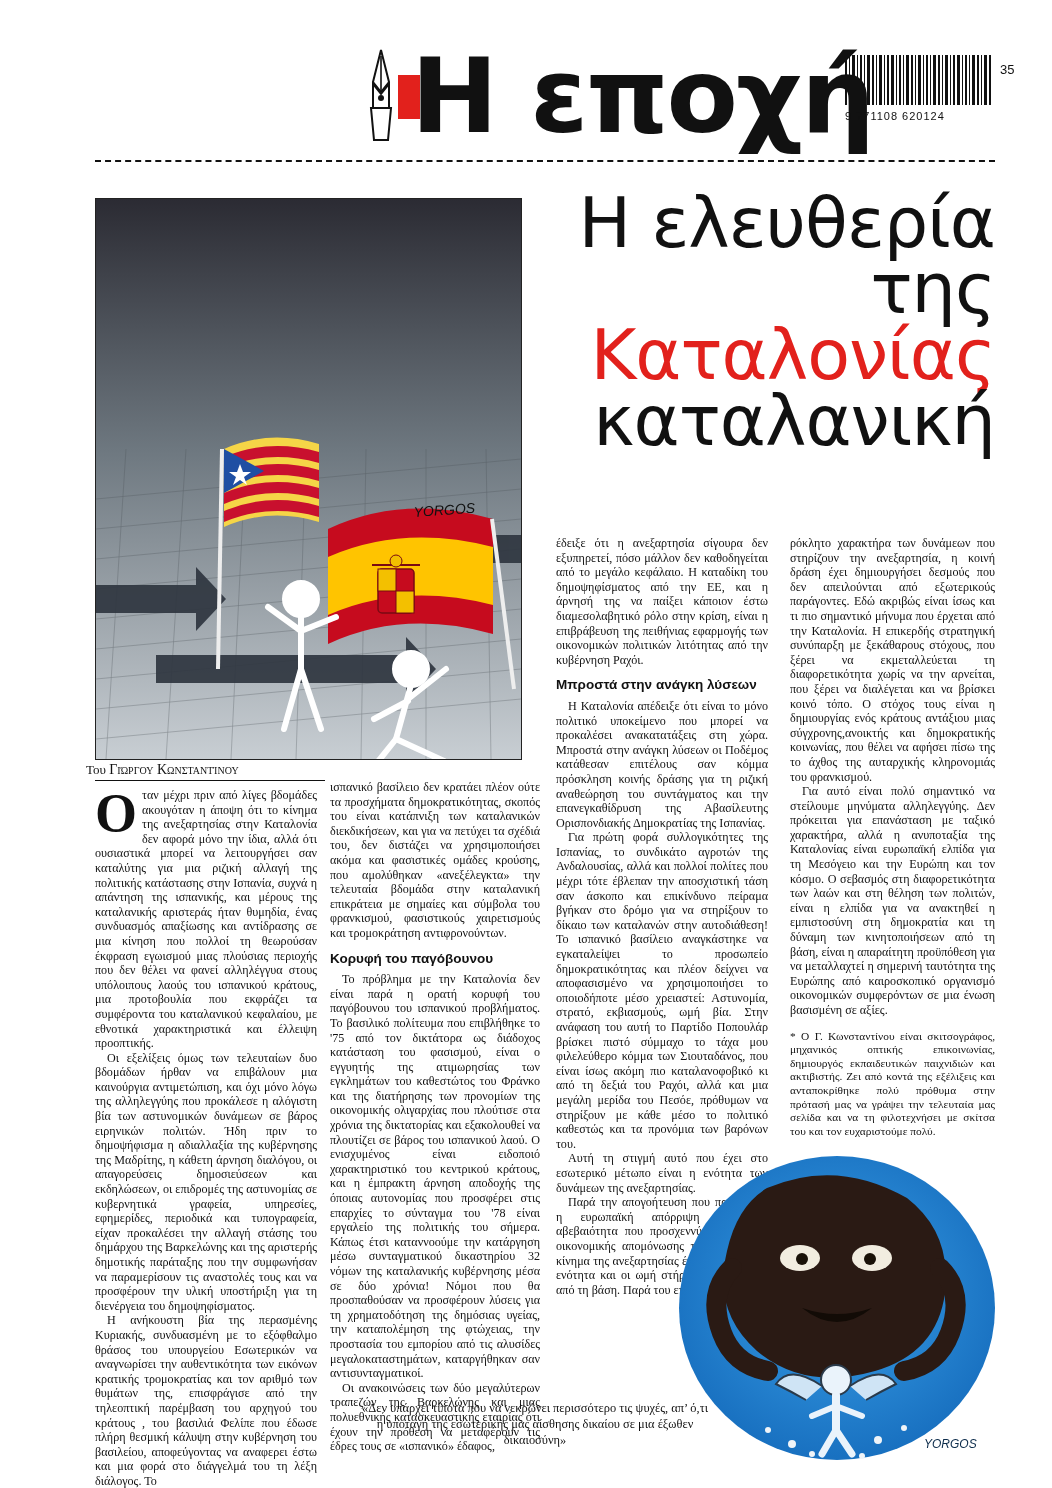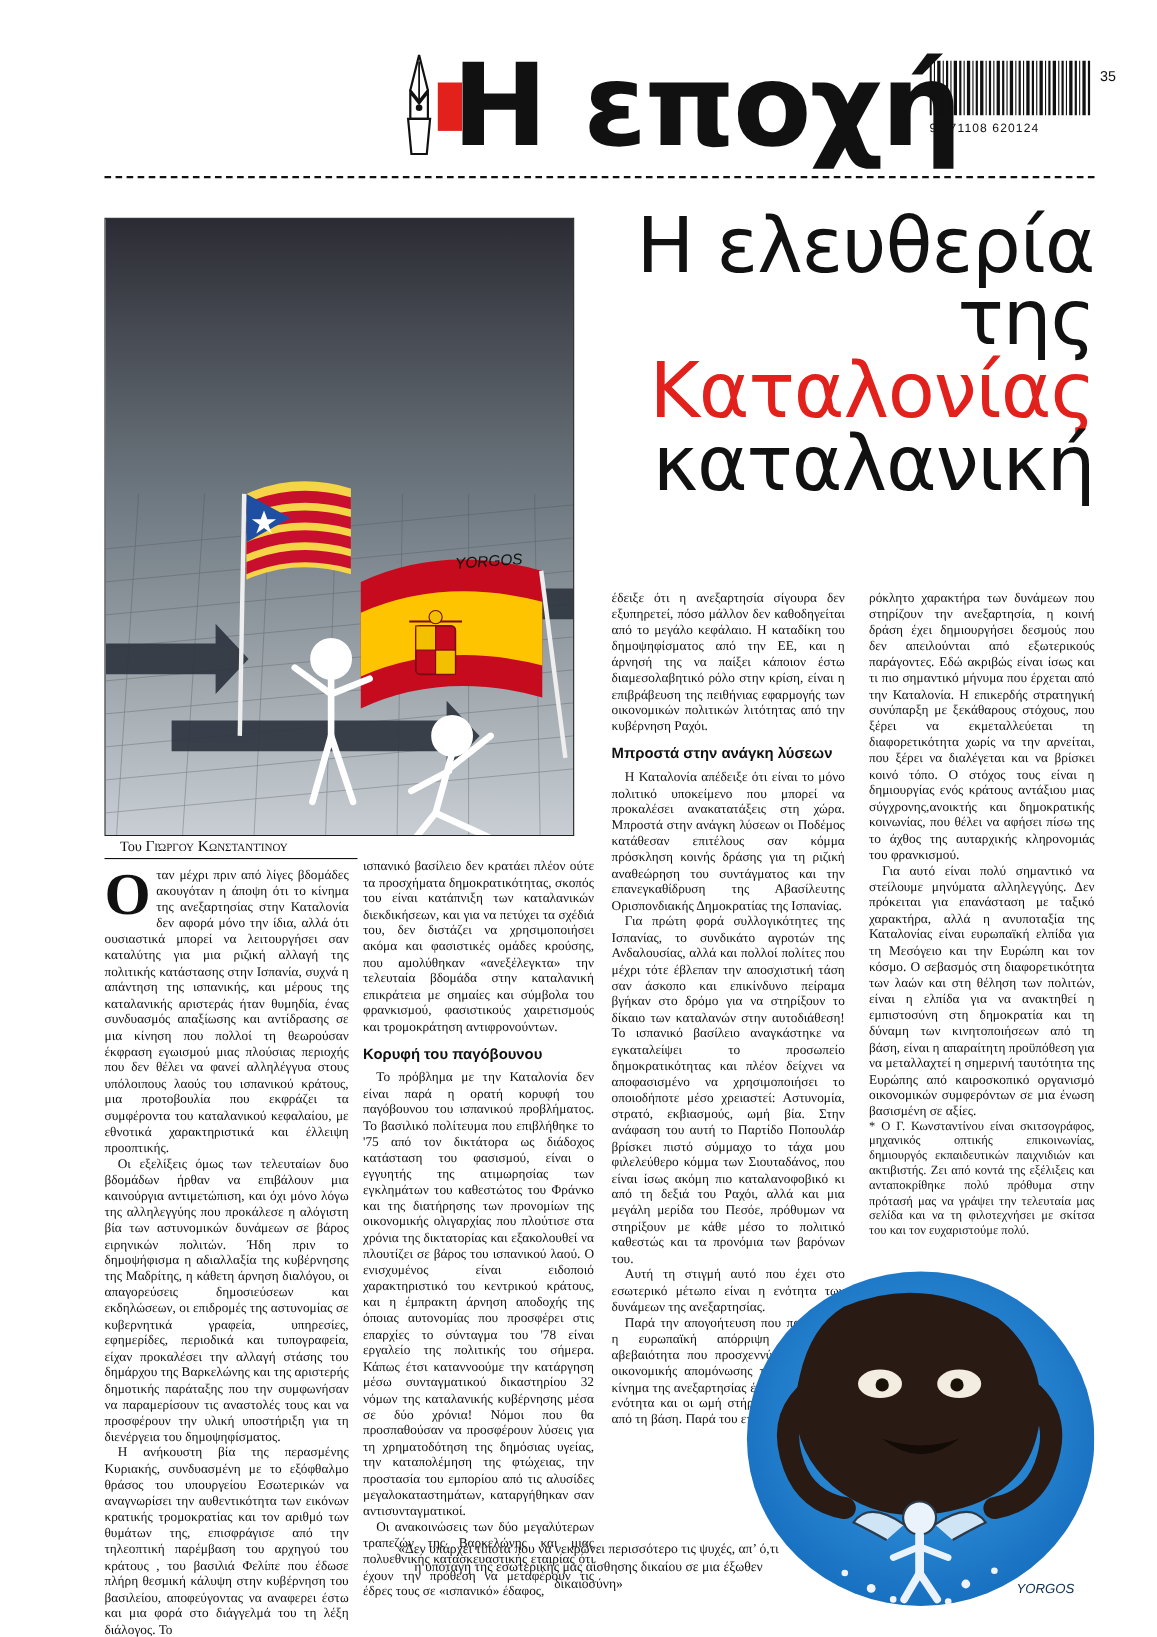--- a/index.html
+++ b/index.html
@@ -60,21 +60,21 @@
 
   
   .cartoon{
     position:absolute;left:95px;top:198px;width:425px;height:560px;
     border:1px solid #222;overflow:hidden;background:#dfe3e6;
   }
   .cartoon svg{display:block;}
 
   
   .byline{
-    position:absolute;left:109px;top:762px;width:230px;
+    position:absolute;left:86px;top:762px;width:230px;
     font-size:13px;
   }
   .byline .caps{font-variant:small-caps;font-size:14px;}
   .byline-rule{position:absolute;left:95px;top:780px;width:230px;border-top:1px solid #111;}
 
   
   .col{position:absolute;font-size:12.1px;line-height:14.6px;text-align:justify;color:#111;}
   .col p{margin:0 0 0 0;text-indent:12px;}
   .col p.first{text-indent:0;}
   .col h3{
@@ -283,21 +283,21 @@
     <h3>Μπροστά στην ανάγκη λύσεων</h3>
     <p>Η Καταλονία απέδειξε ότι είναι το μόνο πολιτικό υποκείμενο που μπορεί να προκαλέσει ανακατατάξεις στη χώρα. Μπροστά στην ανάγκη λύσεων οι Ποδέμος κατάθεσαν επιτέλους σαν κόμμα πρόσκληση κοινής δράσης για τη ριζική αναθεώρηση του συντάγματος και την επανεγκαθίδρυση της Αβασίλευτης Ορισπονδιακής Δημοκρατίας της Ισπανίας.</p>
     <p>Για πρώτη φορά συλλογικότητες της Ισπανίας, το συνδικάτο αγροτών της Ανδαλουσίας, αλλά και πολλοί πολίτες που μέχρι τότε έβλεπαν την αποσχιστική τάση σαν άσκοπο και επικίνδυνο πείραμα βγήκαν στο δρόμο για να στηρίξουν το δίκαιο των καταλανών στην αυτοδιάθεση! Το ισπανικό βασίλειο αναγκάστηκε να εγκαταλείψει το προσωπείο δημοκρατικότητας και πλέον δείχνει να αποφασισμένο να χρησιμοποιήσει το οποιοδήποτε μέσο χρειαστεί: Αστυνομία, στρατό, εκβιασμούς, ωμή βία. Στην ανάφαση του αυτή το Παρτίδο Ποπουλάρ βρίσκει πιστό σύμμαχο το τάχα μου φιλελεύθερο κόμμα των Σιουταδάνος, που είναι ίσως ακόμη πιο καταλανοφοβικό κι από τη δεξιά του Ραχόι, αλλά και μια μεγάλη μερίδα του Πεσόε, πρόθυμων να στηρίξουν με κάθε μέσο το πολιτικό καθεστώς και τα προνόμια των βαρόνων του.</p>
     <p>Αυτή τη στιγμή αυτό που έχει στο εσωτερικό μέτωπο είναι η ενότητα των δυνάμεων της ανεξαρτησίας.</p>
     <p>Παρά την απογοήτευση που προκάλεσε η ευρωπαϊκή απόρριψη και την αβεβαιότητα που προσχεννύο οι απειλές οικονομικής απομόνωσης της αγοράς, το κίνημα της ανεξαρτησίας έχει εντυπωσιακή ενότητα και οι ωμή στήριξη του πηγαίζει από τη βάση. Παρά του ετε-</p>
   </div>
 
   <div class="col" id="col4">
     <p class="first">ρόκλητο χαρακτήρα των δυνάμεων που στηρίζουν την ανεξαρτησία, η κοινή δράση έχει δημιουργήσει δεσμούς που δεν απειλούνται από εξωτερικούς παράγοντες. Εδώ ακριβώς είναι ίσως και τι πιο σημαντικό μήνυμα που έρχεται από την Καταλονία. Η επικερδής στρατηγική συνύπαρξη με ξεκάθαρους στόχους, που ξέρει να εκμεταλλεύεται τη διαφορετικότητα χωρίς να την αρνείται, που ξέρει να διαλέγεται και να βρίσκει κοινό τόπο. Ο στόχος τους είναι η δημιουργίας ενός κράτους αντάξιου μιας σύγχρονης,ανοικτής και δημοκρατικής κοινωνίας, που θέλει να αφήσει πίσω της το άχθος της αυταρχικής κληρονομιάς του φρανκισμού.</p>
     <p>Για αυτό είναι πολύ σημαντικό να στείλουμε μηνύματα αλληλεγγύης. Δεν πρόκειται για επανάσταση με ταξικό χαρακτήρα, αλλά η ανυποταξία της Καταλονίας είναι ευρωπαϊκή ελπίδα για τη Μεσόγειο και την Ευρώπη και τον κόσμο. Ο σεβασμός στη διαφορετικότητα των λαών και στη θέληση των πολιτών, είναι η ελπίδα για να ανακτηθεί η εμπιστοσύνη στη δημοκρατία και τη δύναμη των κινητοποιήσεων από τη βάση, είναι η απαραίτητη προϋπόθεση για να μεταλλαχτεί η σημερινή ταυτότητα της Ευρώπης από καιροσκοπικό οργανισμό οικονομικών συμφερόντων σε μια ένωση βασισμένη σε αξίες.</p>
-    <p class="footnote" style="text-indent:0">* Ο Γ. Κωνσταντίνου είναι σκιτσογράφος, μηχανικός οπτικής επικοινωνίας, δημιουργός εκπαιδευτικών παιχνιδιών και ακτιβιστής. Ζει από κοντά της εξέλιξεις και ανταποκρίθηκε πολύ πρόθυμα στην πρότασή μας να γράψει την τελευταία μας σελίδα και να τη φιλοτεχνήσει με σκίτσα του και τον ευχαριστούμε πολύ.</p>
+    <p class="footnote" style="margin-top:12px;text-indent:0">* Ο Γ. Κωνσταντίνου είναι σκιτσογράφος, μηχανικός οπτικής επικοινωνίας, δημιουργός εκπαιδευτικών παιχνιδιών και ακτιβιστής. Ζει από κοντά της εξέλιξεις και ανταποκρίθηκε πολύ πρόθυμα στην πρότασή μας να γράψει την τελευταία μας σελίδα και να τη φιλοτεχνήσει με σκίτσα του και τον ευχαριστούμε πολύ.</p>
   </div>
 
   <div class="bottom-art">
     <svg width="323" height="318" viewBox="0 0 323 318">
       <defs>
         <radialGradient id="bl" cx="50%" cy="45%" r="70%">
           <stop offset="0%" stop-color="#3aa0e8"></stop>
           <stop offset="100%" stop-color="#0f63b5"></stop>
         </radialGradient>
       </defs>

